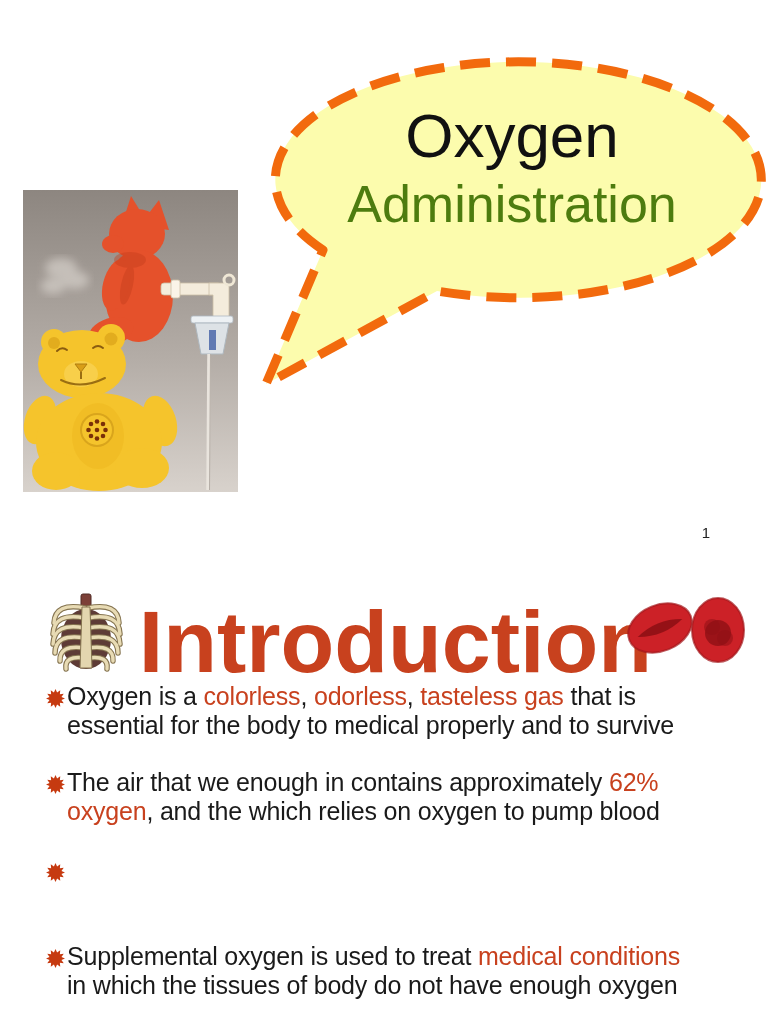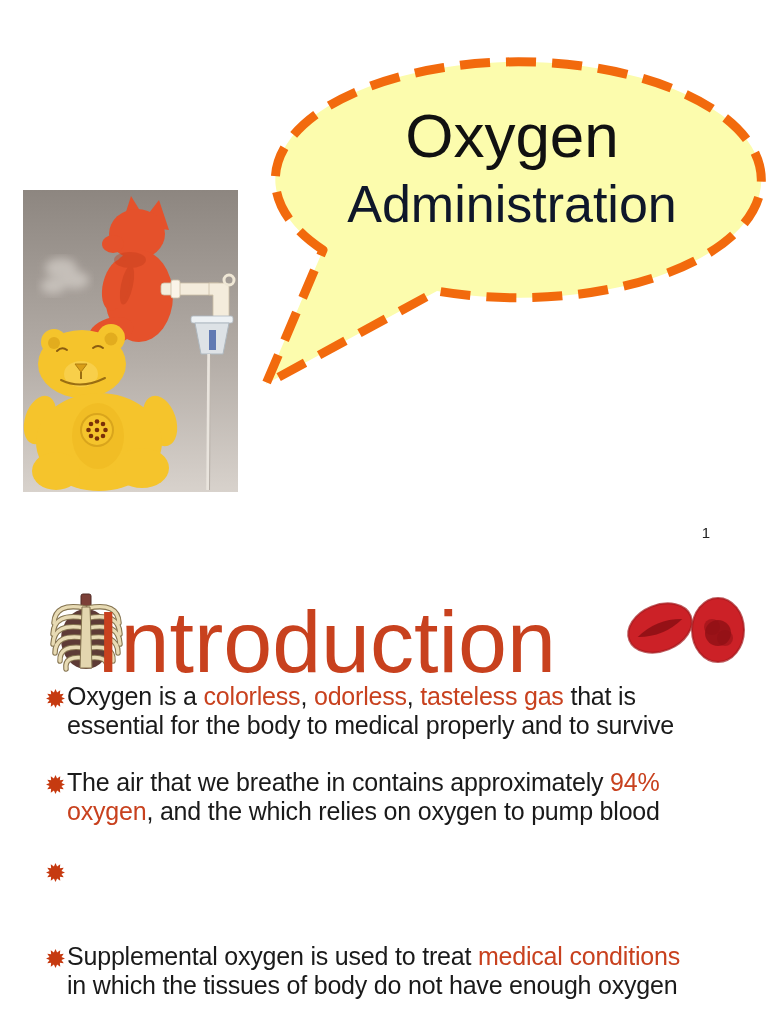--- a/index.html
+++ b/index.html
@@ -12,30 +12,30 @@
   html,body{width:768px;height:1024px;background:#fff;overflow:hidden;}
   body{font-family:"Liberation Sans","DejaVu Sans",sans-serif;position:relative;}
   .page{position:absolute;inset:0;width:768px;height:1024px;background:#ffffff;}
   .abs{position:absolute;}
 
   
   .bubble-svg{left:0;top:0;width:768px;height:420px;}
   .bubble-line1{left:262px;top:105px;width:500px;text-align:center;
     font-size:62px;line-height:62px;color:#111;white-space:nowrap;}
   .bubble-line2{left:262px;top:178px;width:500px;text-align:center;
-    font-size:52px;line-height:52px;color:#0f172a;white-space:nowrap;}
+    font-size:52px;line-height:52px;color:#4d7c0f;white-space:nowrap;}
   .photo-svg{left:23px;top:190px;width:215px;height:302px;}
   .page-number{left:690px;top:524px;width:32px;text-align:center;
     font-size:15px;line-height:18px;color:#222;}
 
   
   .ribcage-svg{left:45px;top:592px;width:82px;height:90px;}
   .cells-svg{left:618px;top:588px;width:140px;height:80px;}
-  .slide2-title{left:0;top:598px;width:652px;text-align:center;
-    font-size:88px;line-height:88px;color:var(--accent);white-space:nowrap;}
+  .slide2-title{left:0;top:598px;width:652px;text-align:right;
+    font-size:88px;line-height:88px;color:var(--accent);white-space:nowrap;font-weight:bold;}
 
   .bullet-row{position:absolute;left:46px;width:712px;display:flex;gap:2px;align-items:flex-start;}
   .bullet-row:nth-child(1){top:682px;}
   .bullet-row:nth-child(2){top:768px;}
   .bullet-row:nth-child(3){top:856px;}
   .bullet-row:nth-child(4){top:942px;}
   .bullet-marker{flex:none;width:19px;height:19px;margin-top:7px;}
   .bullet-text{font-size:25px;line-height:29px;color:#1a1a1a;white-space:nowrap;letter-spacing:-0.2px;}
   .bullet-text .accent{color:var(--accent);}
 </style>
@@ -193,21 +193,21 @@
         <svg class="bullet-marker" viewBox="0 0 20 20" aria-hidden="true">
           <polygon style="fill:var(--bullet-marker)" points="20,10 16.28,11.68 18.66,15 14.6,14.6 15,18.66 11.68,16.28 10,20 8.32,16.28 5,18.66 5.4,14.6 1.34,15 3.72,11.68 0,10 3.72,8.32 1.34,5 5.4,5.4 5,1.34 8.32,3.72 10,0 11.68,3.72 15,1.34 14.6,5.4 18.66,5 16.28,8.32"></polygon>
         </svg>
         <div class="bullet-text"><span>Oxygen is a </span><span class="accent">colorless</span><span>, </span><span class="accent">odorless</span><span>, </span><span class="accent">tasteless gas</span><span> that is</span><br><span>essential for the body to medical properly and to survive</span></div>
       </div>
 
       <div class="bullet-row">
         <svg class="bullet-marker" viewBox="0 0 20 20" aria-hidden="true">
           <polygon style="fill:var(--bullet-marker)" points="20,10 16.28,11.68 18.66,15 14.6,14.6 15,18.66 11.68,16.28 10,20 8.32,16.28 5,18.66 5.4,14.6 1.34,15 3.72,11.68 0,10 3.72,8.32 1.34,5 5.4,5.4 5,1.34 8.32,3.72 10,0 11.68,3.72 15,1.34 14.6,5.4 18.66,5 16.28,8.32"></polygon>
         </svg>
-        <div class="bullet-text"><span>The air that we breathe in contains approximately </span><span class="accent">94%</span><br><span class="accent">oxygen</span><span>, and the which relies on oxygen to pump blood</span></div>
+        <div class="bullet-text"><span>The air that we enough in contains approximately </span><span class="accent">62%</span><br><span class="accent">oxygen</span><span>, and the which relies on oxygen to pump blood</span></div>
       </div>
 
       <div class="bullet-row">
         <svg class="bullet-marker" viewBox="0 0 20 20" aria-hidden="true">
           <polygon style="fill:var(--bullet-marker)" points="20,10 16.28,11.68 18.66,15 14.6,14.6 15,18.66 11.68,16.28 10,20 8.32,16.28 5,18.66 5.4,14.6 1.34,15 3.72,11.68 0,10 3.72,8.32 1.34,5 5.4,5.4 5,1.34 8.32,3.72 10,0 11.68,3.72 15,1.34 14.6,5.4 18.66,5 16.28,8.32"></polygon>
         </svg>
       </div>
 
       <div class="bullet-row">
         <svg class="bullet-marker" viewBox="0 0 20 20" aria-hidden="true">

